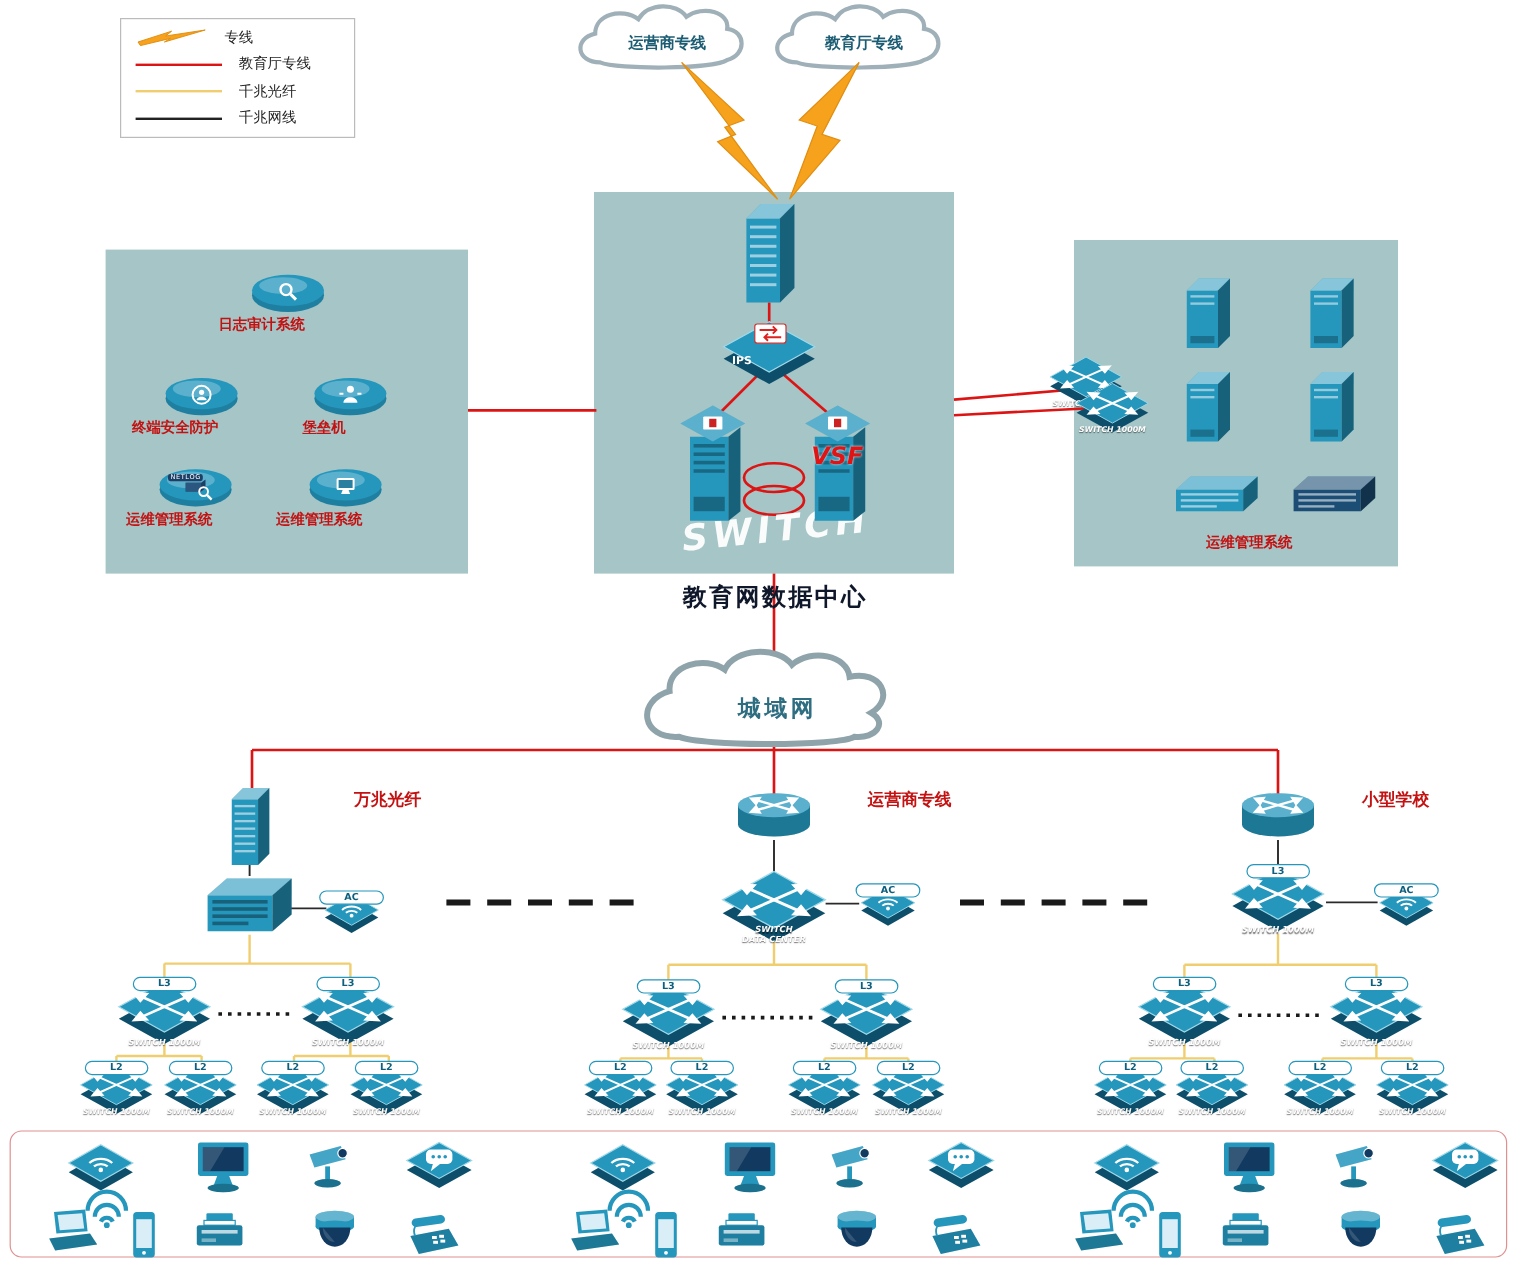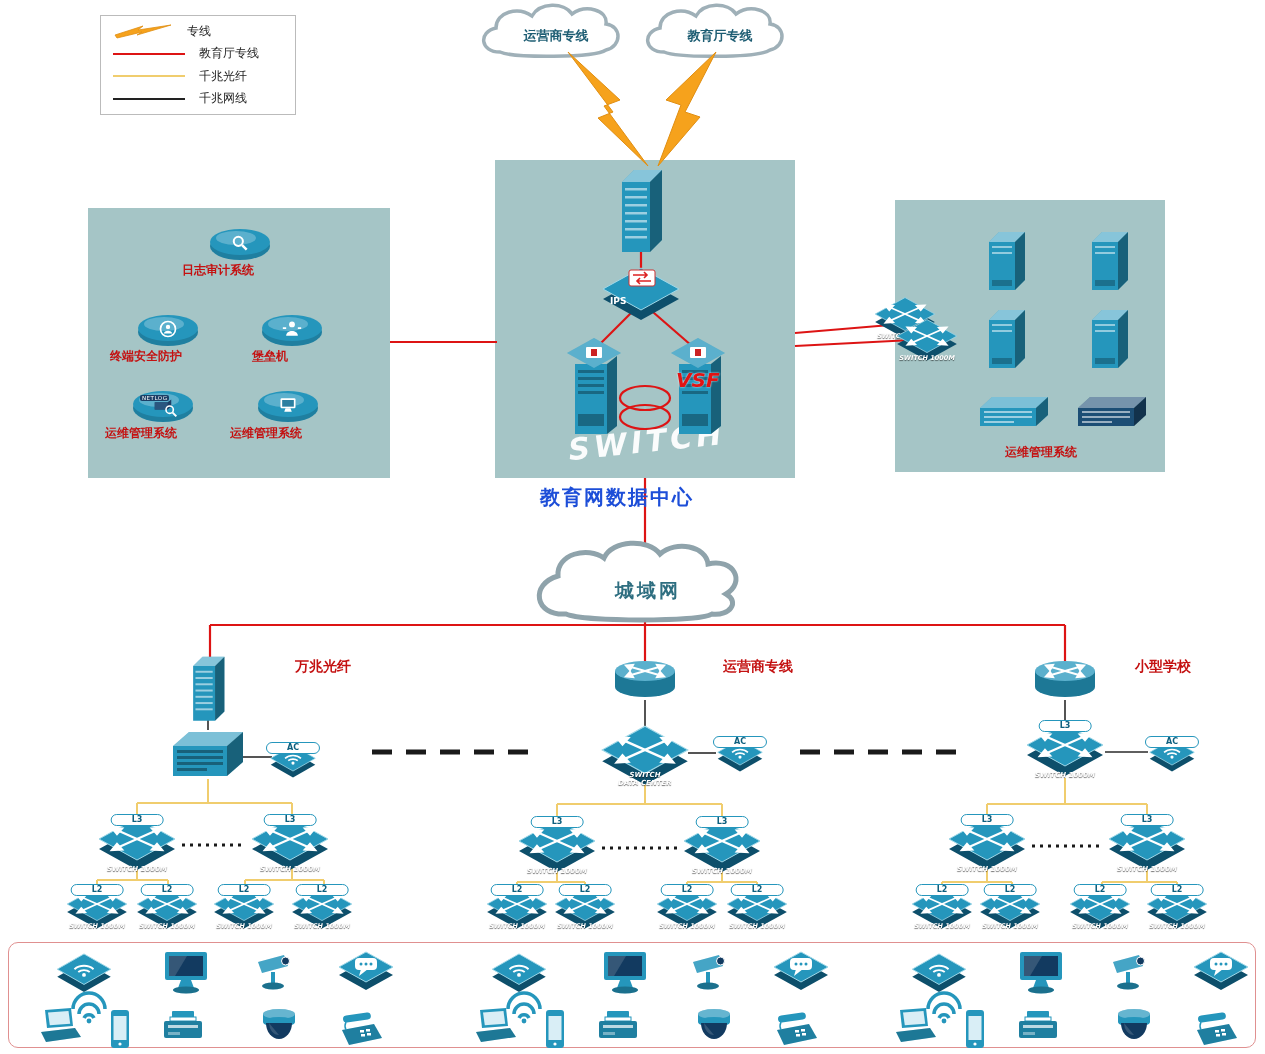--- a/index.html
+++ b/index.html
@@ -22,22 +22,22 @@
   .sw.sm .lab{font-size:6.5px;bottom:0;}
   .sec{position:absolute;z-index:3;color:#2596bc;}
   .sec .g{position:absolute;left:50%;top:42%;transform:translate(-50%,-50%);}
   .sec .g2{position:absolute;left:62%;top:58%;transform:translate(-50%,-50%);}
   .netlog{position:absolute;left:9px;top:7px;background:#1d3f66;color:#fff;font-size:5.5px;
           padding:0 2px;border-radius:2px;z-index:4;letter-spacing:.5px;}
   .sec-lbl{position:absolute;z-index:4;text-align:left;color:#c41111;font-size:12px;font-weight:700;}
   .sch-lbl{position:absolute;z-index:4;text-align:center;color:#c41111;font-size:14px;font-weight:700;}
   .cloud-lbl{position:absolute;z-index:4;text-align:center;font-size:13px;font-weight:700;color:#1d5d73;}
   .man{font-size:19px;color:#2e6e80;letter-spacing:3px;}
-  .title{position:absolute;z-index:4;text-align:left;font-size:20px;font-weight:700;
-         color:#1d4ed8;letter-spacing:2px;}
+  .title{position:absolute;z-index:4;text-align:center;font-size:20px;font-weight:700;
+         color:#0f172a;letter-spacing:2px;}
   .wlbl{position:absolute;z-index:4;color:#fff;font-weight:700;}
   .vsf{color:#e01414;font-size:20px;font-weight:800;font-style:italic;text-shadow:0 0 2px #fff;margin-left:48px;}
   .legend{position:absolute;left:100px;top:15px;width:196px;height:100px;border:1px solid #bbb;
           background:#fff;display:flex;flex-direction:column;justify-content:space-around;
           padding:4px 12px;z-index:4;box-sizing:border-box;}
   .lg-row{display:flex;align-items:center;gap:14px;font-size:12px;color:#222;}
   .lg-line{width:72px;height:2px;display:inline-block;}
 </style>
 </head>
 <body>

